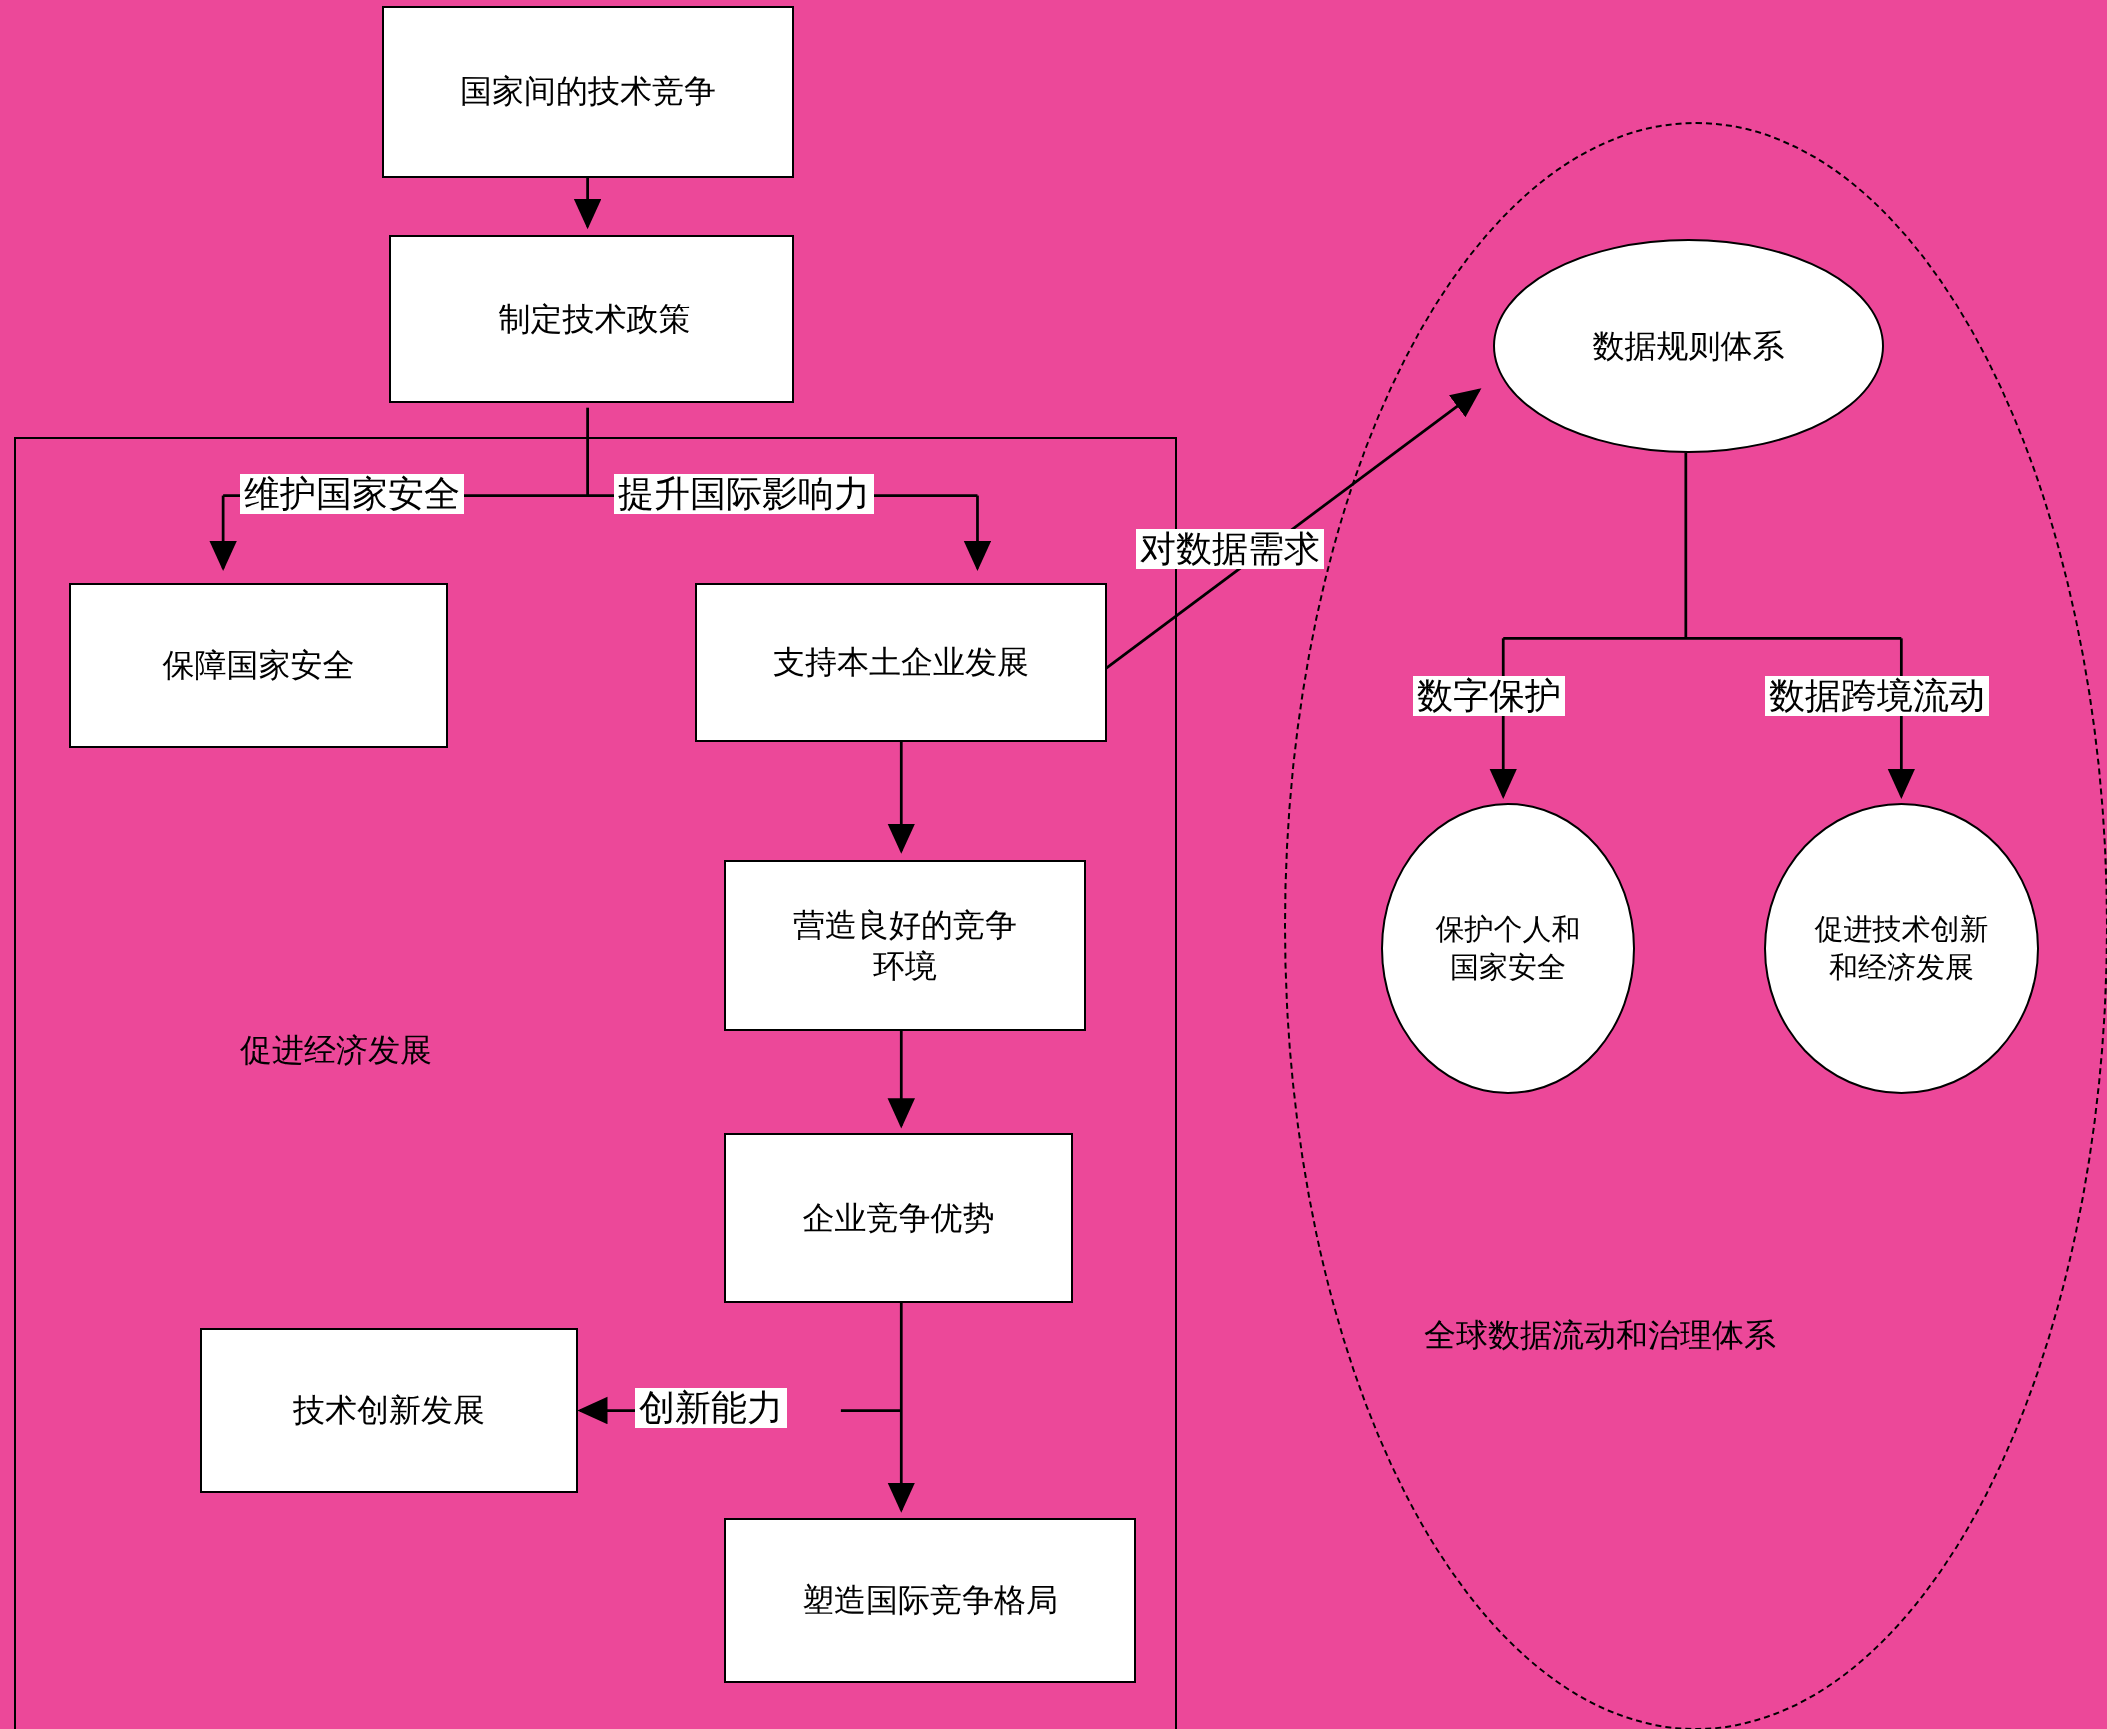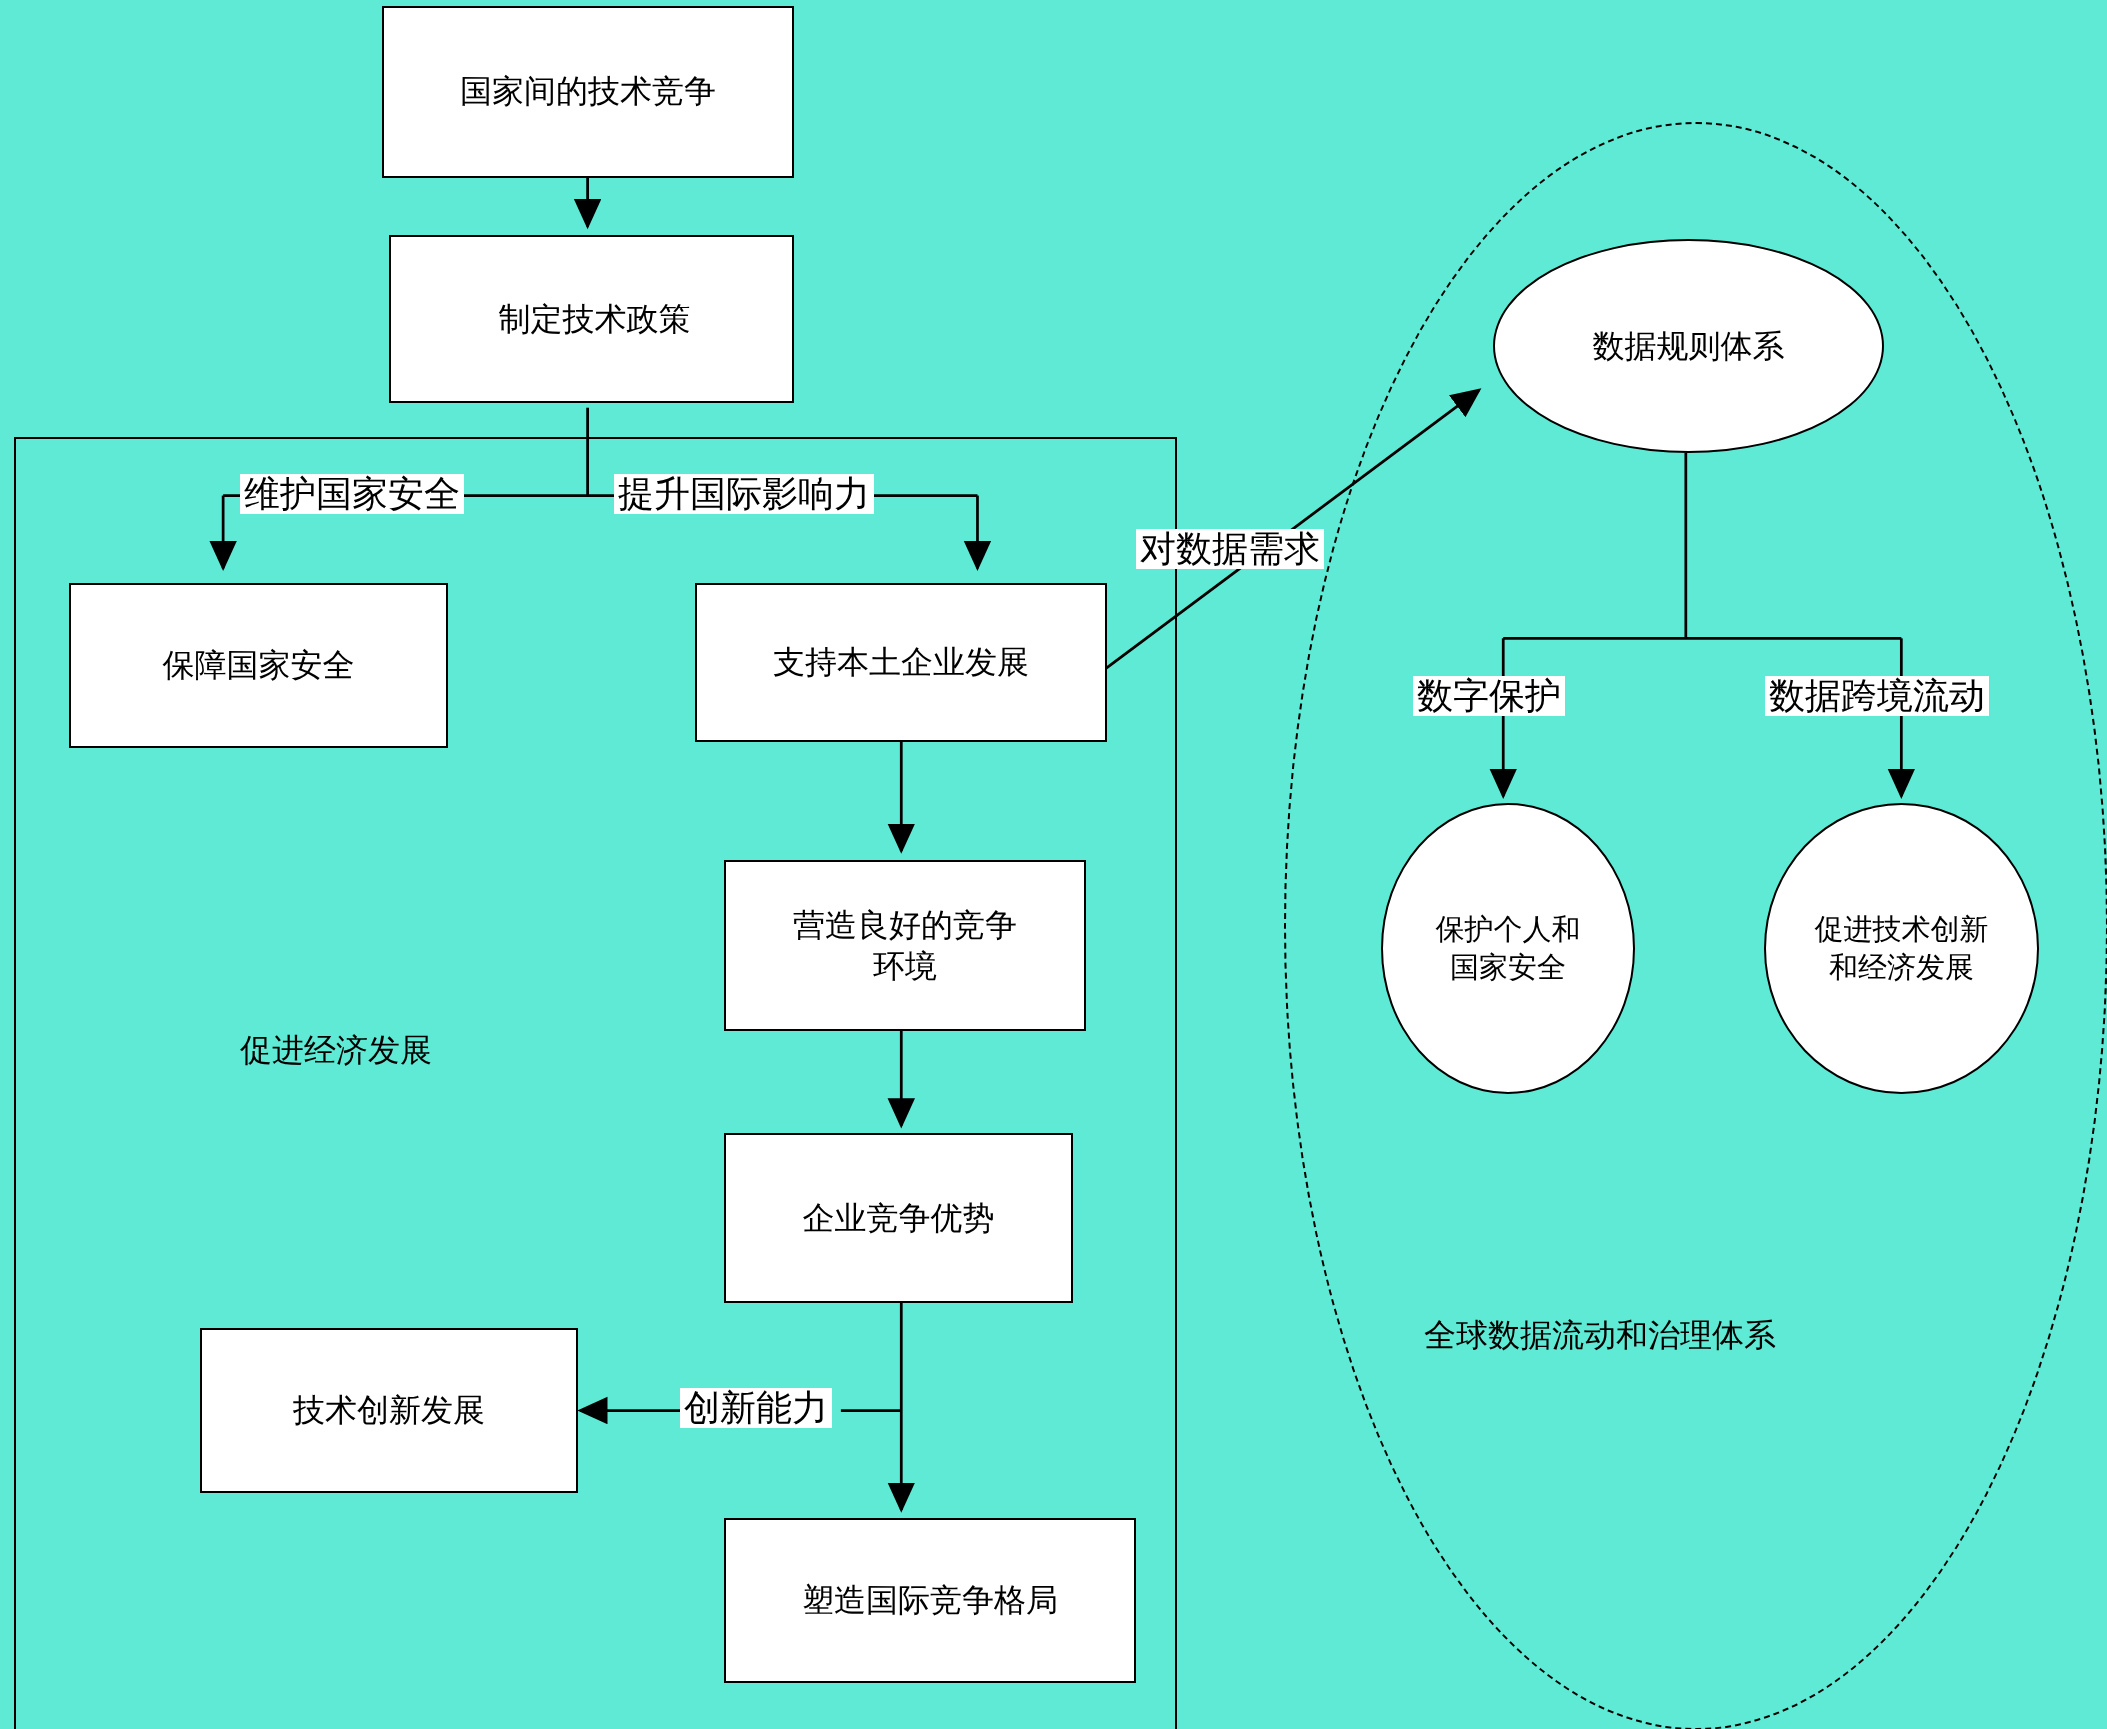--- a/index.html
+++ b/index.html
@@ -8,21 +8,21 @@
     background: #ffffff;
   }
   body {
     font-family: "Liberation Sans", "DejaVu Sans", sans-serif;
     color: #000000;
   }
   #canvas {
     position: relative;
     width: 2108px;
     height: 1729px;
-    background: #5eead4;
+    background: #ec4899;
     overflow: hidden;
   }
   svg.layer {
     position: absolute;
     left: 0;
     top: 0;
     width: 2108px;
     height: 1729px;
     pointer-events: none;
   }
@@ -170,21 +170,21 @@
     <span>促进技术创新
 和经济发展</span>
   </div>
 
   <div class="edge-label" style="left:240px; top:474px;"><span>维护国家安全</span></div>
 
   <div class="edge-label" style="left:614px; top:474px;"><span>提升国际影响力</span></div>
 
   <div class="edge-label" style="left:1136px; top:529px;"><span>对数据需求</span></div>
 
-  <div class="edge-label" style="left:635px; top:1388px;margin-left:45px;"><span>创新能力</span></div>
+  <div class="edge-label" style="left:635px; top:1388px;"><span>创新能力</span></div>
 
   <div class="edge-label" style="left:1413px; top:676px;"><span>数字保护</span></div>
 
   <div class="edge-label" style="left:1765px; top:676px;"><span>数据跨境流动</span></div>
 
   <div class="free-label" style="left:240px; top:1033px;"><span>促进经济发展</span></div>
 
   <div class="free-label" style="left:1424px; top:1318px;"><span>全球数据流动和治理体系</span></div>
 
 </div>

